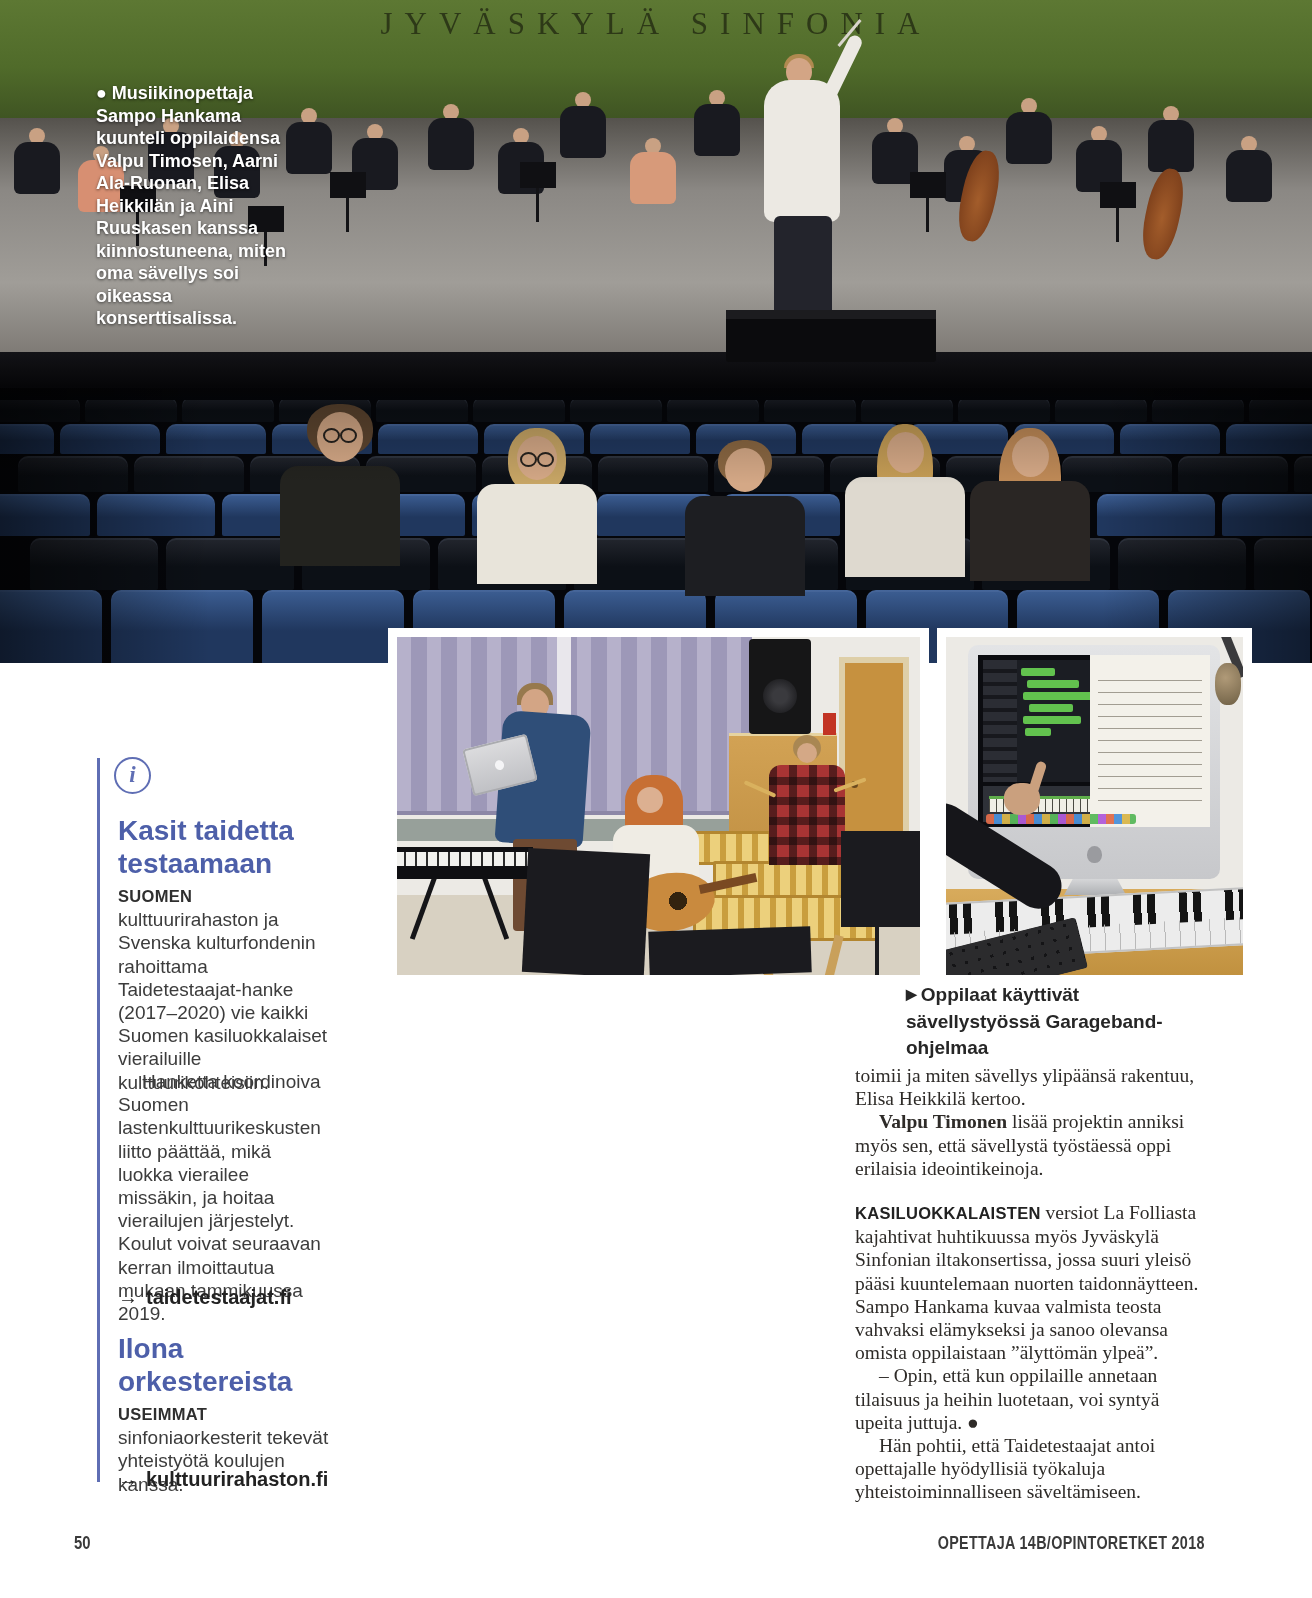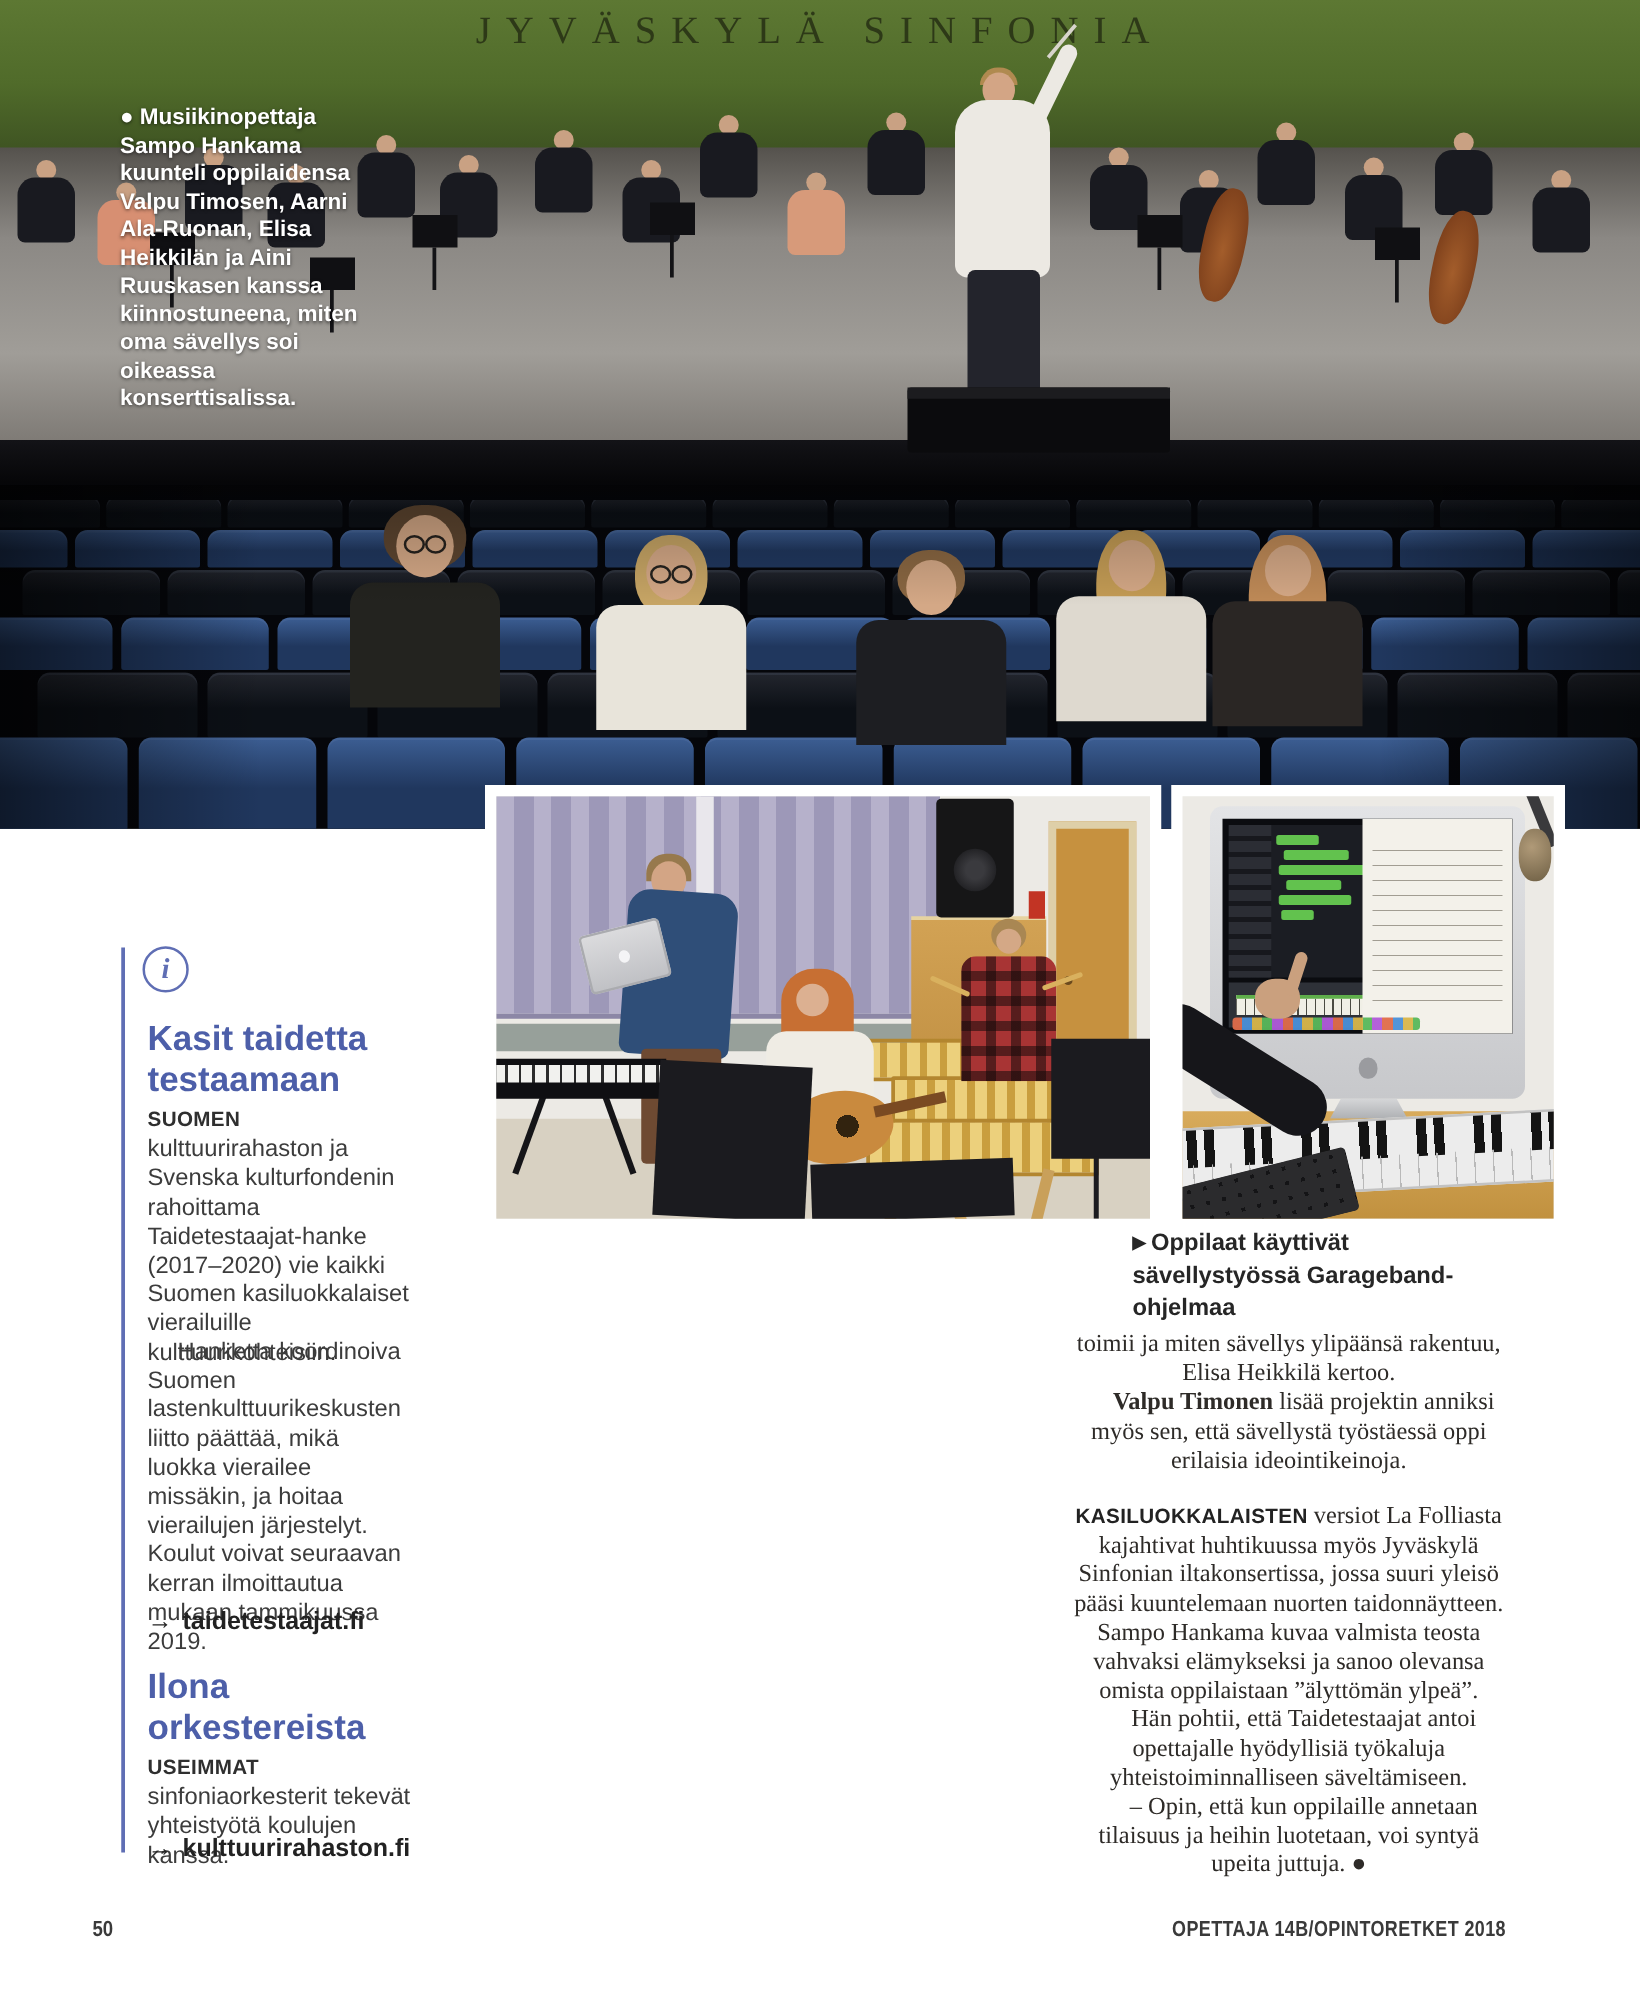--- a/index.html
+++ b/index.html
@@ -179,21 +179,21 @@
   .ib-link .arrow{margin-right:8px;font-weight:normal;}
   .ib-link a{color:#222;text-decoration:none;}
 
   
   .pullquote{position:absolute;left:412px;top:1186px;width:310px;margin:0;
       font-size:29.5px;line-height:36px;color:var(--quote,#6e78b8);}
 
   
   .article{position:absolute;left:855px;top:1064px;width:352px;
       font-family:"Liberation Serif",serif;font-size:19.5px;line-height:23.2px;color:#2e2b28;}
-  .article p{margin:0;text-align:center;}
+  .article p{margin:0;}
   .article p.ind{text-indent:24px;}
   .article p.gap{margin-top:21px;}
   .article .b-serif{font-weight:bold;}
   .article .b-caps{font-family:"Liberation Sans",sans-serif;font-weight:bold;font-size:16.5px;
       letter-spacing:.3px;color:#222;}
 
   
   .footer-left{position:absolute;left:74px;top:1533px;font-size:17.5px;font-weight:bold;color:#3a3a3a;
       transform:scaleX(.85);transform-origin:left;}
   .footer-right{position:absolute;right:107px;top:1533px;font-size:17.5px;font-weight:bold;color:#3a3a3a;
@@ -460,20 +460,20 @@
     <h2 class="ib-h ib-h2">Ilona orkestereista</h2>
     <p class="ib-p ib-p3"><span class="lede">USEIMMAT</span><span> sinfoniaorkesterit tekevät yhteistyötä koulujen kanssa.</span></p>
     <div class="ib-link ib-link2"><span class="arrow">→</span><a href="#">kulttuurirahaston.fi</a></div>
   </aside>
 
 
   <div class="article">
     <p><span>toimii ja miten sävellys ylipäänsä rakentuu, Elisa Heikkilä kertoo.</span></p>
     <p class="ind"><span class="b-serif">Valpu Timonen</span><span> lisää projektin anniksi myös sen, että sävellystä työstäessä oppi erilaisia ideointikeinoja.</span></p>
     <p class="gap"><span class="b-caps">KASILUOKKALAISTEN</span><span> versiot La Folliasta kajahtivat huhtikuussa myös Jyväskylä Sinfonian iltakonsertissa, jossa suuri yleisö pääsi kuuntelemaan nuorten taidonnäytteen. Sampo Hankama kuvaa valmista teosta vahvaksi elämykseksi ja sanoo olevansa omista oppilaistaan ”älyttömän ylpeä”.</span></p>
+    <p class="ind"><span>– Opin, että kun oppilaille annetaan tilaisuus ja heihin luotetaan, voi syntyä upeita juttuja. ●</span></p>
     <p class="ind"><span>Hän pohtii, että Taidetestaajat antoi opettajalle hyödyllisiä työkaluja yhteistoiminnalliseen säveltämiseen.</span></p>
-    <p class="ind"><span>– Opin, että kun oppilaille annetaan tilaisuus ja heihin luotetaan, voi syntyä upeita juttuja. ●</span></p>
   </div>
 
   <div class="footer-left">50</div>
   <div class="footer-right">OPETTAJA 14B/OPINTORETKET 2018</div>
 
 </div>
 
 </body></html>

